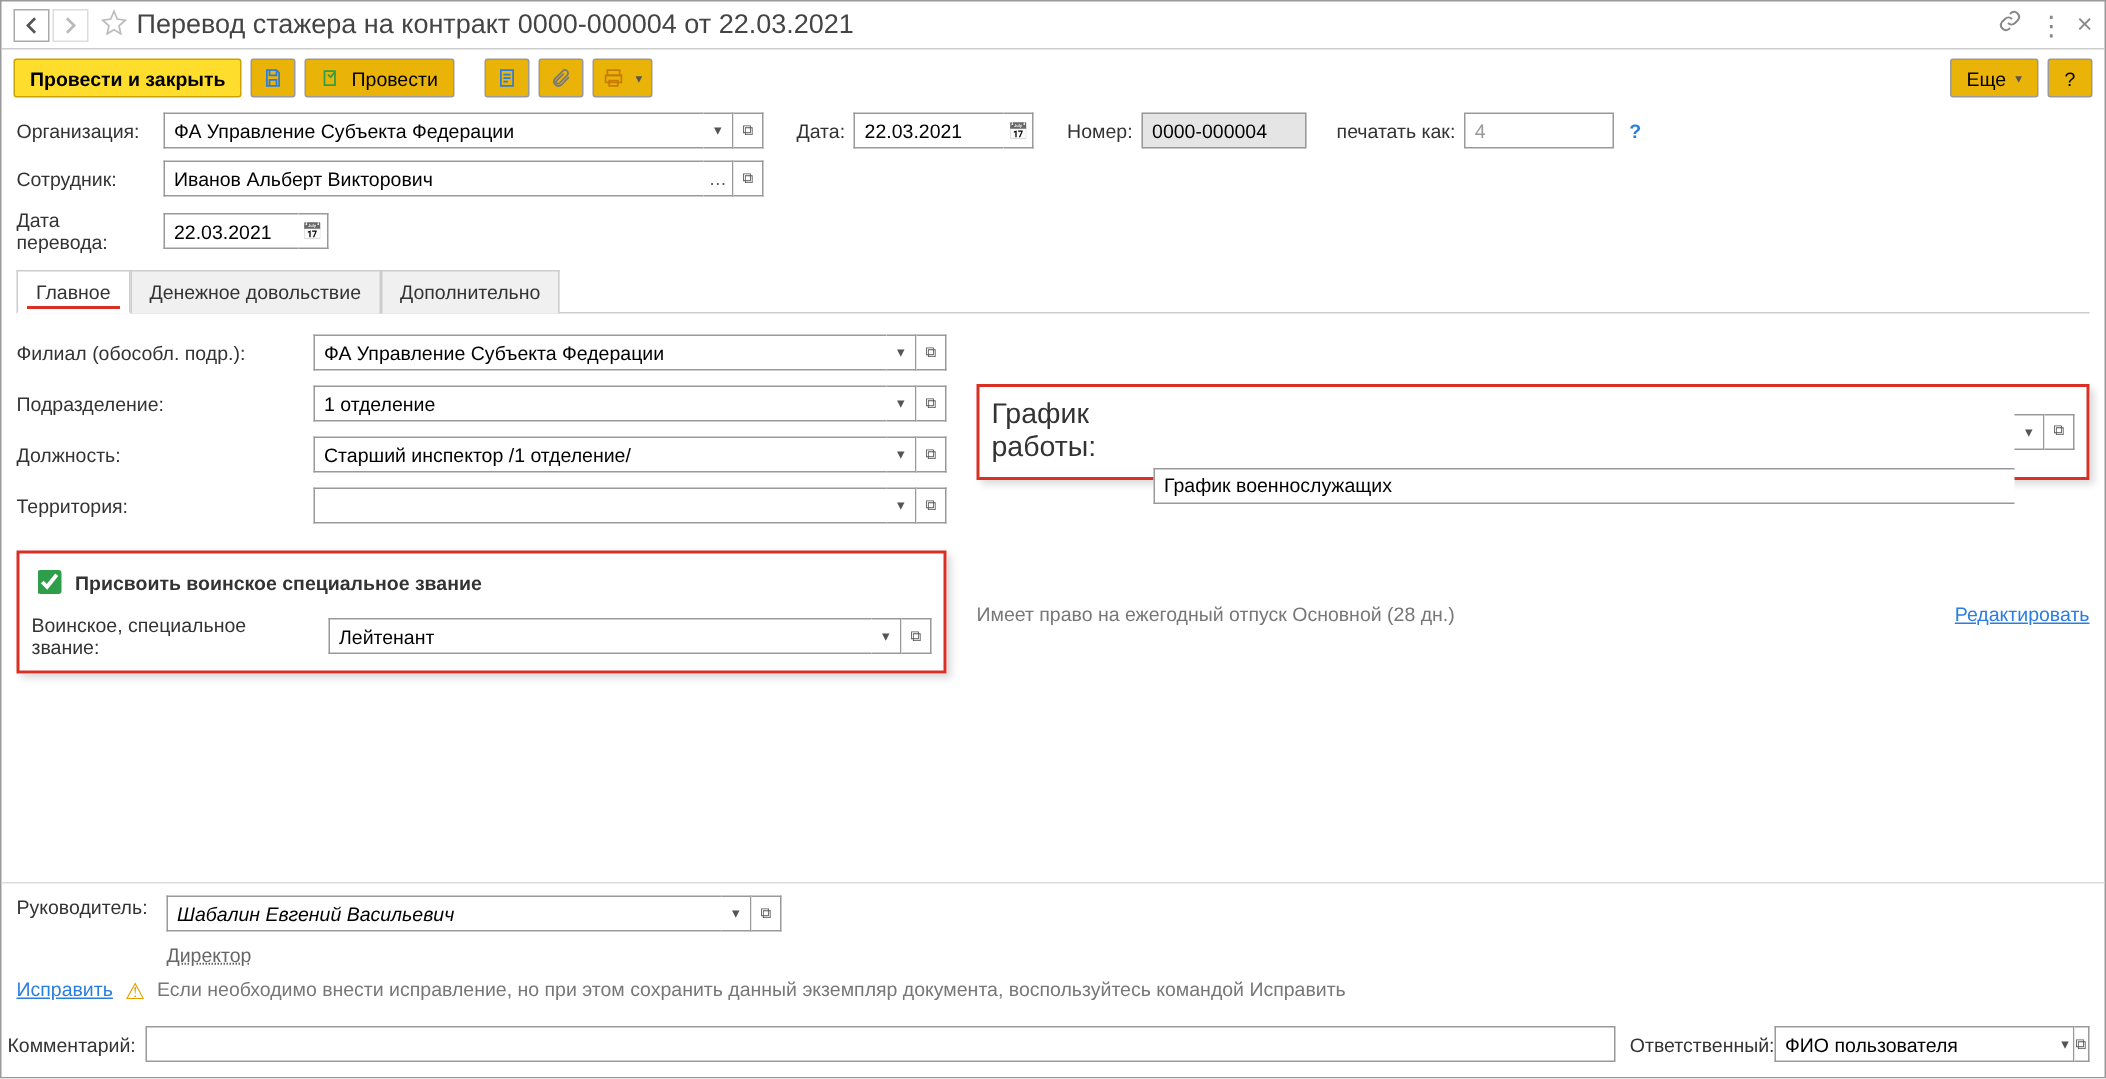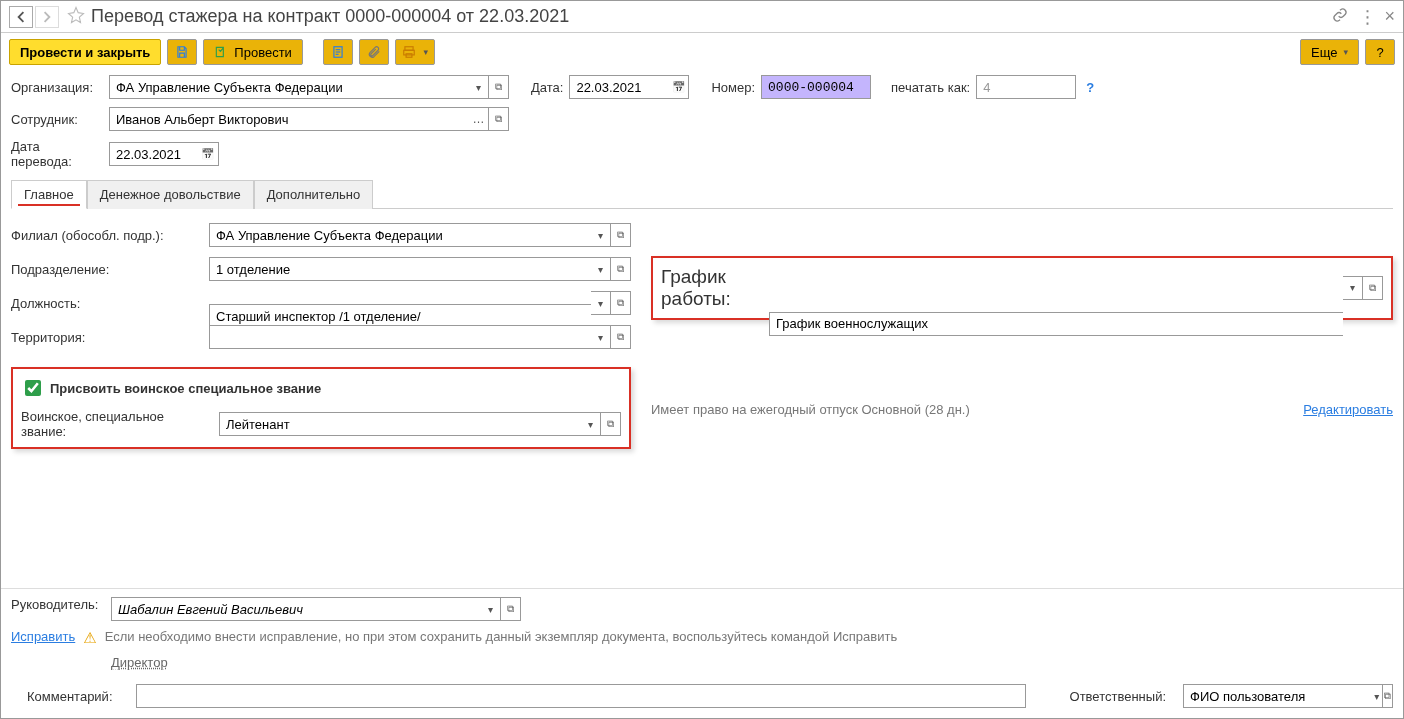--- a/index.html
+++ b/index.html
@@ -49,21 +49,21 @@
   .muted { color: #777; font-size: 13px; }
 
   .highlight-box { border: 2px solid #d93025; padding: 8px; box-shadow: 3px 3px 5px rgba(0,0,0,0.15); }
   .checkbox-row { display: flex; align-items: center; gap: 6px; font-weight: bold; }
   .checkbox-row input { accent-color: #2e9e4a; width:16px; height:16px; }
 
   .footer { border-top: 1px solid #ddd; padding: 8px 10px; display: flex; flex-direction: column; gap: 8px; }
   .footer-row { display: flex; gap: 8px; }
   .underline-link { color: #666; text-decoration: underline dotted; cursor:pointer; }
   .warning-icon { color: #e6a100; font-size: 15px; }
-  .bottom-row { display: flex; align-items: center; gap: 17px; padding: 6px 10px 10px 26px; }
+  .bottom-row { display: flex; align-items: center; gap: 0; padding: 6px 10px 10px 4px; }
 
   .dropdown-caret::after { content: "▾"; font-size: 10px; color: #555; }
   .open-icon::after { content: "⧉"; font-size: 10px; color: #555; }
   .cal-icon::after { content: "📅"; font-size: 11px; filter: grayscale(1); }
   .dots-icon::after { content: "…"; font-size: 12px; color:#555; }
 </style>
 </head>
 <body>
 
 <div class="window">
@@ -148,21 +148,21 @@
       </div>
       <span style="width:10px;"></span>
       <span class="label">Дата:</span>
       <div class="input-wrap">
         <input style="width: 100px;" value="22.03.2021">
         <span class="input-btn cal-icon"></span>
       </div>
       <span style="width:10px;"></span>
       <span class="label">Номер:</span>
       <div class="input-wrap single">
-        <input style="width: 110px; background: #c4b5fd; font-family: Liberation Mono, monospace;" readonly="" value="0000-000004">
+        <input style="width: 110px; background: #e5e5e5;" readonly="" value="0000-000004">
       </div>
       <span style="width:8px;"></span>
       <span class="label">печатать как:</span>
       <div class="input-wrap single">
         <input style="width: 100px; color: rgb(153, 153, 153);" value="4">
       </div>
       <span class="help-icon">?</span>
     </div>
 
     <div class="form-row">
@@ -207,21 +207,21 @@
           <span class="field-label">Подразделение:</span>
           <div class="input-wrap" style="flex:1;">
             <input style="flex: 1 1 0%;" value="1 отделение">
             <span class="input-btn dropdown-caret"></span>
             <span class="input-btn open-icon"></span>
           </div>
         </div>
         <div class="field-row">
           <span class="field-label">Должность:</span>
           <div class="input-wrap" style="flex:1;">
-            <input style="flex: 1 1 0%; margin-top: 13px;" value="Старший инспектор /1 отделение/">
+            <input style="flex: 1 1 0%;" value="Старший инспектор /1 отделение/">
             <span class="input-btn dropdown-caret"></span>
             <span class="input-btn open-icon"></span>
           </div>
         </div>
         <div class="field-row">
           <span class="field-label">Территория:</span>
           <div class="input-wrap" style="flex:1;">
             <input style="flex: 1 1 0%;" value="">
             <span class="input-btn dropdown-caret"></span>
             <span class="input-btn open-icon"></span>
@@ -268,27 +268,27 @@
 
   <div class="footer">
     <div class="footer-row">
       <span class="label" style="width:92px;">Руководитель:</span>
       <div class="input-wrap" style="width:410px;">
         <input style="flex: 1 1 0%; font-style: italic;" value="Шабалин Евгений Васильевич">
         <span class="input-btn dropdown-caret"></span>
         <span class="input-btn open-icon"></span>
       </div>
     </div>
+    <div class="footer-row" style="padding-left:100px;">
+      <span class="underline-link">Директор</span>
+    </div>
     <div class="footer-row">
       <span class="link">Исправить</span>
       <span class="warning-icon">⚠</span>
       <span class="muted">Если необходимо внести исправление, но при этом сохранить данный экземпляр документа, воспользуйтесь командой Исправить</span>
-    </div>
-    <div class="footer-row" style="padding-left:100px;">
-      <span class="underline-link">Директор</span>
     </div>
   </div>
 
   <div class="bottom-row">
     <span class="label" style="width:92px;">Комментарий:</span>
     <div class="input-wrap single" style="flex:1;">
       <input style="flex: 1 1 0%;" value="">
     </div>
     <span style="width:10px;"></span>
     <span class="label">Ответственный:</span>

